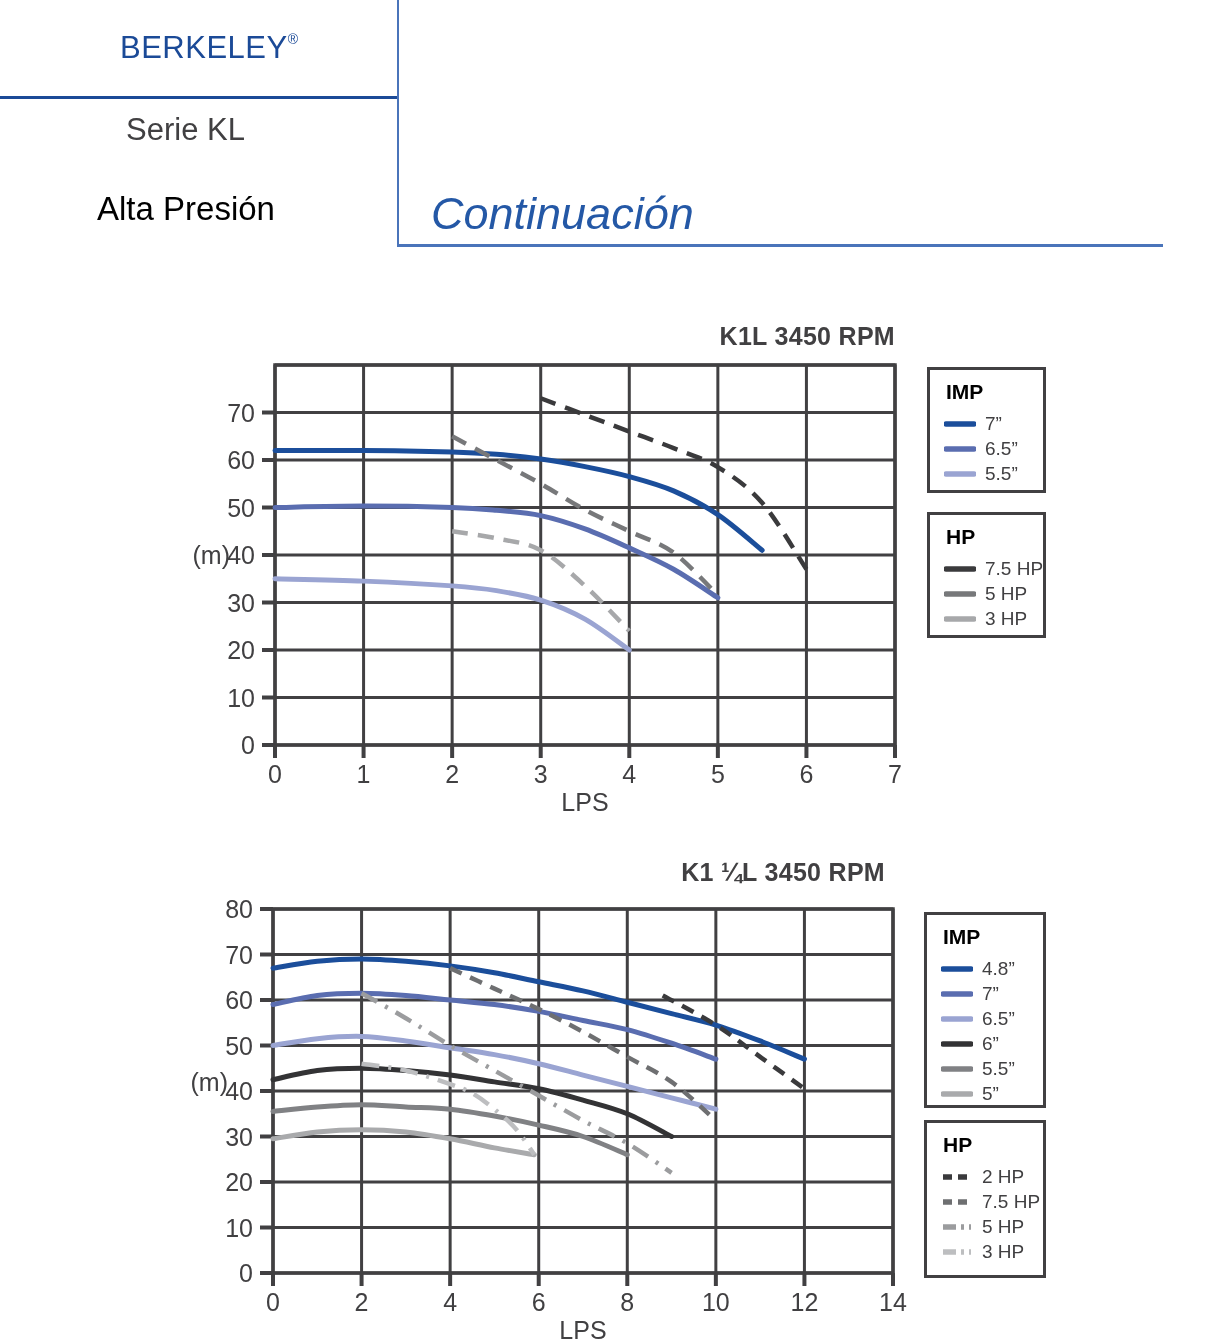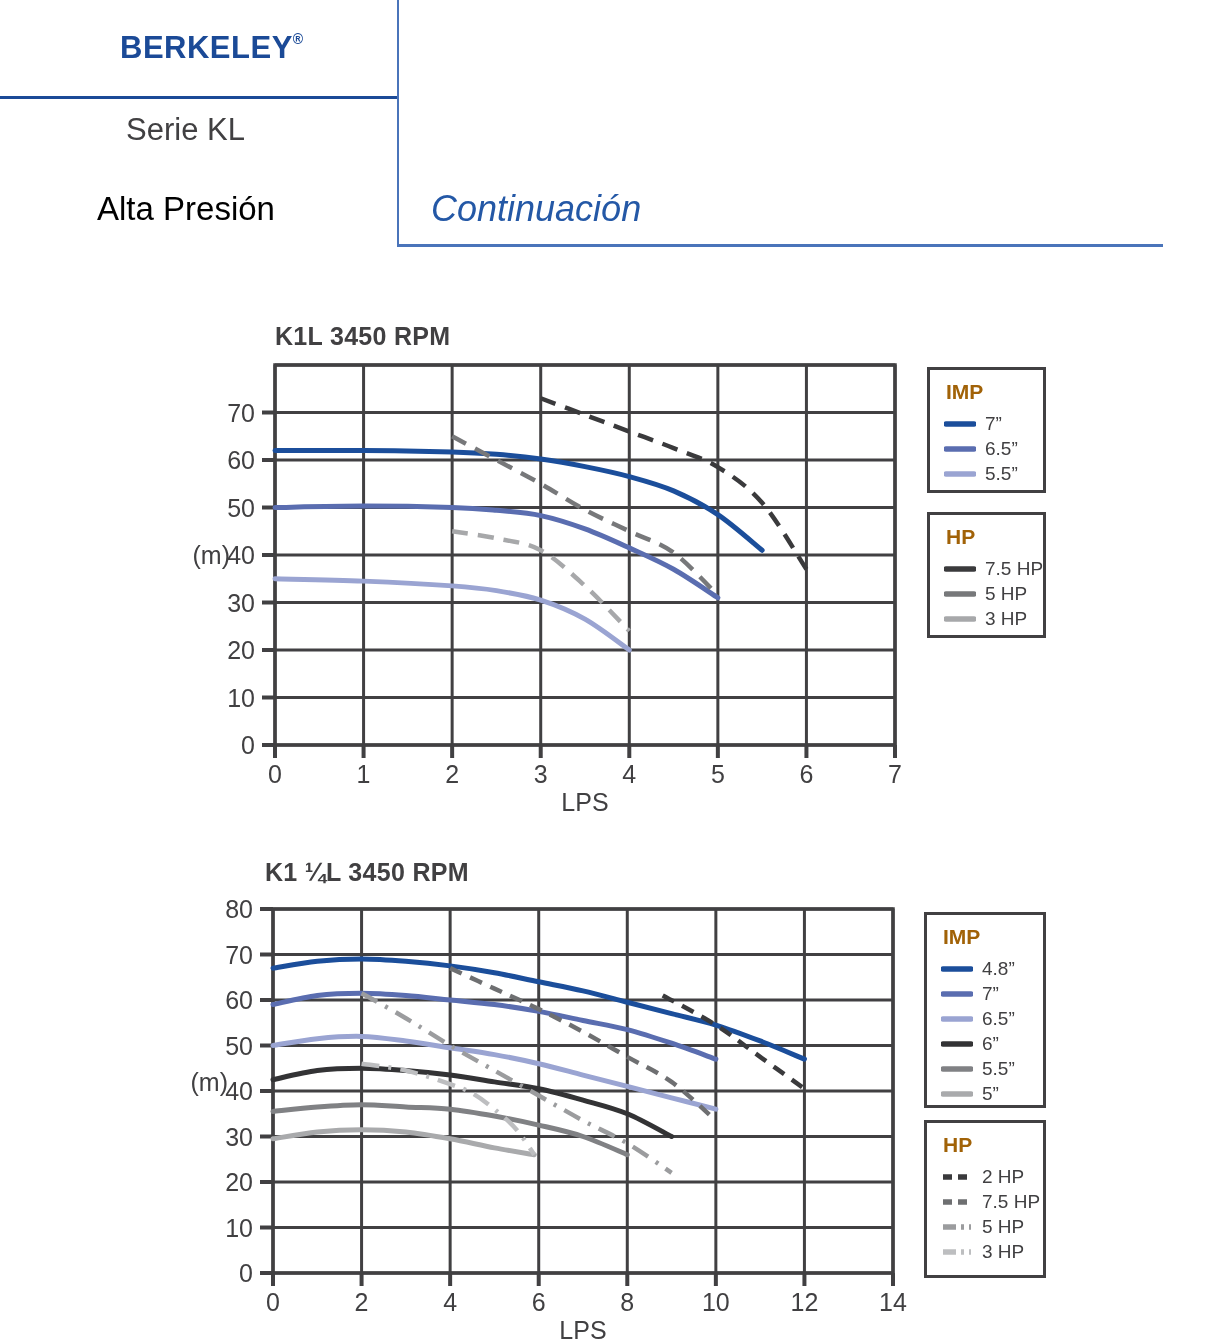--- a/index.html
+++ b/index.html
@@ -1,38 +1,38 @@
 <!DOCTYPE html>
 <html><head>
 <meta charset="utf-8">
 <style>
   html,body{margin:0;padding:0;background:#ffffff;}
   body{width:1222px;height:1344px;position:relative;overflow:hidden;
        font-family:"Liberation Sans", sans-serif;color:#414042;}
   .abs{position:absolute;}
   
-  .logo{left:120px;top:30px;font-size:31px;font-weight:bold;letter-spacing:.5px;color:#1B4A97;}
+  .logo{left:120px;top:30px;font-size:31px;font-weight:normal;letter-spacing:.5px;color:#1B4A97;}
   .logo sup{font-size:14px;vertical-align:14px;}
   .rule-navy{left:0;top:96px;width:398px;height:3px;background:#1B4A97;}
   .rule-vert{left:397px;top:0;width:2px;height:247px;background:#4A74BA;}
   .serie{left:126px;top:112px;font-size:31px;font-weight:normal;color:#414042;}
   .alta{left:97px;top:190px;font-size:33px;color:#000000;}
-  .cont{left:431px;top:188px;font-size:36px;font-style:italic;font-weight:500;color:#2458A6;}
+  .cont{left:431px;top:188px;font-size:45px;font-style:italic;font-weight:500;color:#2458A6;}
   .rule-blue{left:397px;top:244px;width:766px;height:3px;background:#4A74BA;}
   
-  .chart-title{width:620px;text-align:left;font-size:25px;font-weight:bold;color:#414042;letter-spacing:.3px;}
+  .chart-title{width:620px;text-align:right;font-size:25px;font-weight:bold;color:#414042;letter-spacing:.3px;}
   #chart-title-0{left:275px;top:322px;}
   #chart-title-1{left:265px;top:858px;}
   .chart-svg{position:absolute;}
   #chart-svg-0{left:150px;top:348px;}
   #chart-svg-1{left:148px;top:893px;}
   
   .legend-box{position:absolute;box-sizing:border-box;border:3px solid #414042;background:#fff;
               padding:8px 0 0 14px;}
-  .legend-title{font-size:21px;font-weight:bold;color:#a16207;margin:2px 0 7px 2px;}
+  .legend-title{font-size:21px;font-weight:bold;color:#000000;margin:2px 0 7px 2px;}
   .legend-row{display:flex;align-items:center;height:25px;}
   .legend-row svg{flex:0 0 32px;margin-right:9px;}
   .legend-label{font-size:19px;color:#414042;white-space:nowrap;}
 </style>
 </head>
 <body>
 
 <div class="abs logo"><span>BERKELEY</span><sup>®</sup></div>
 <div class="abs rule-navy"></div>
 <div class="abs rule-vert"></div>

